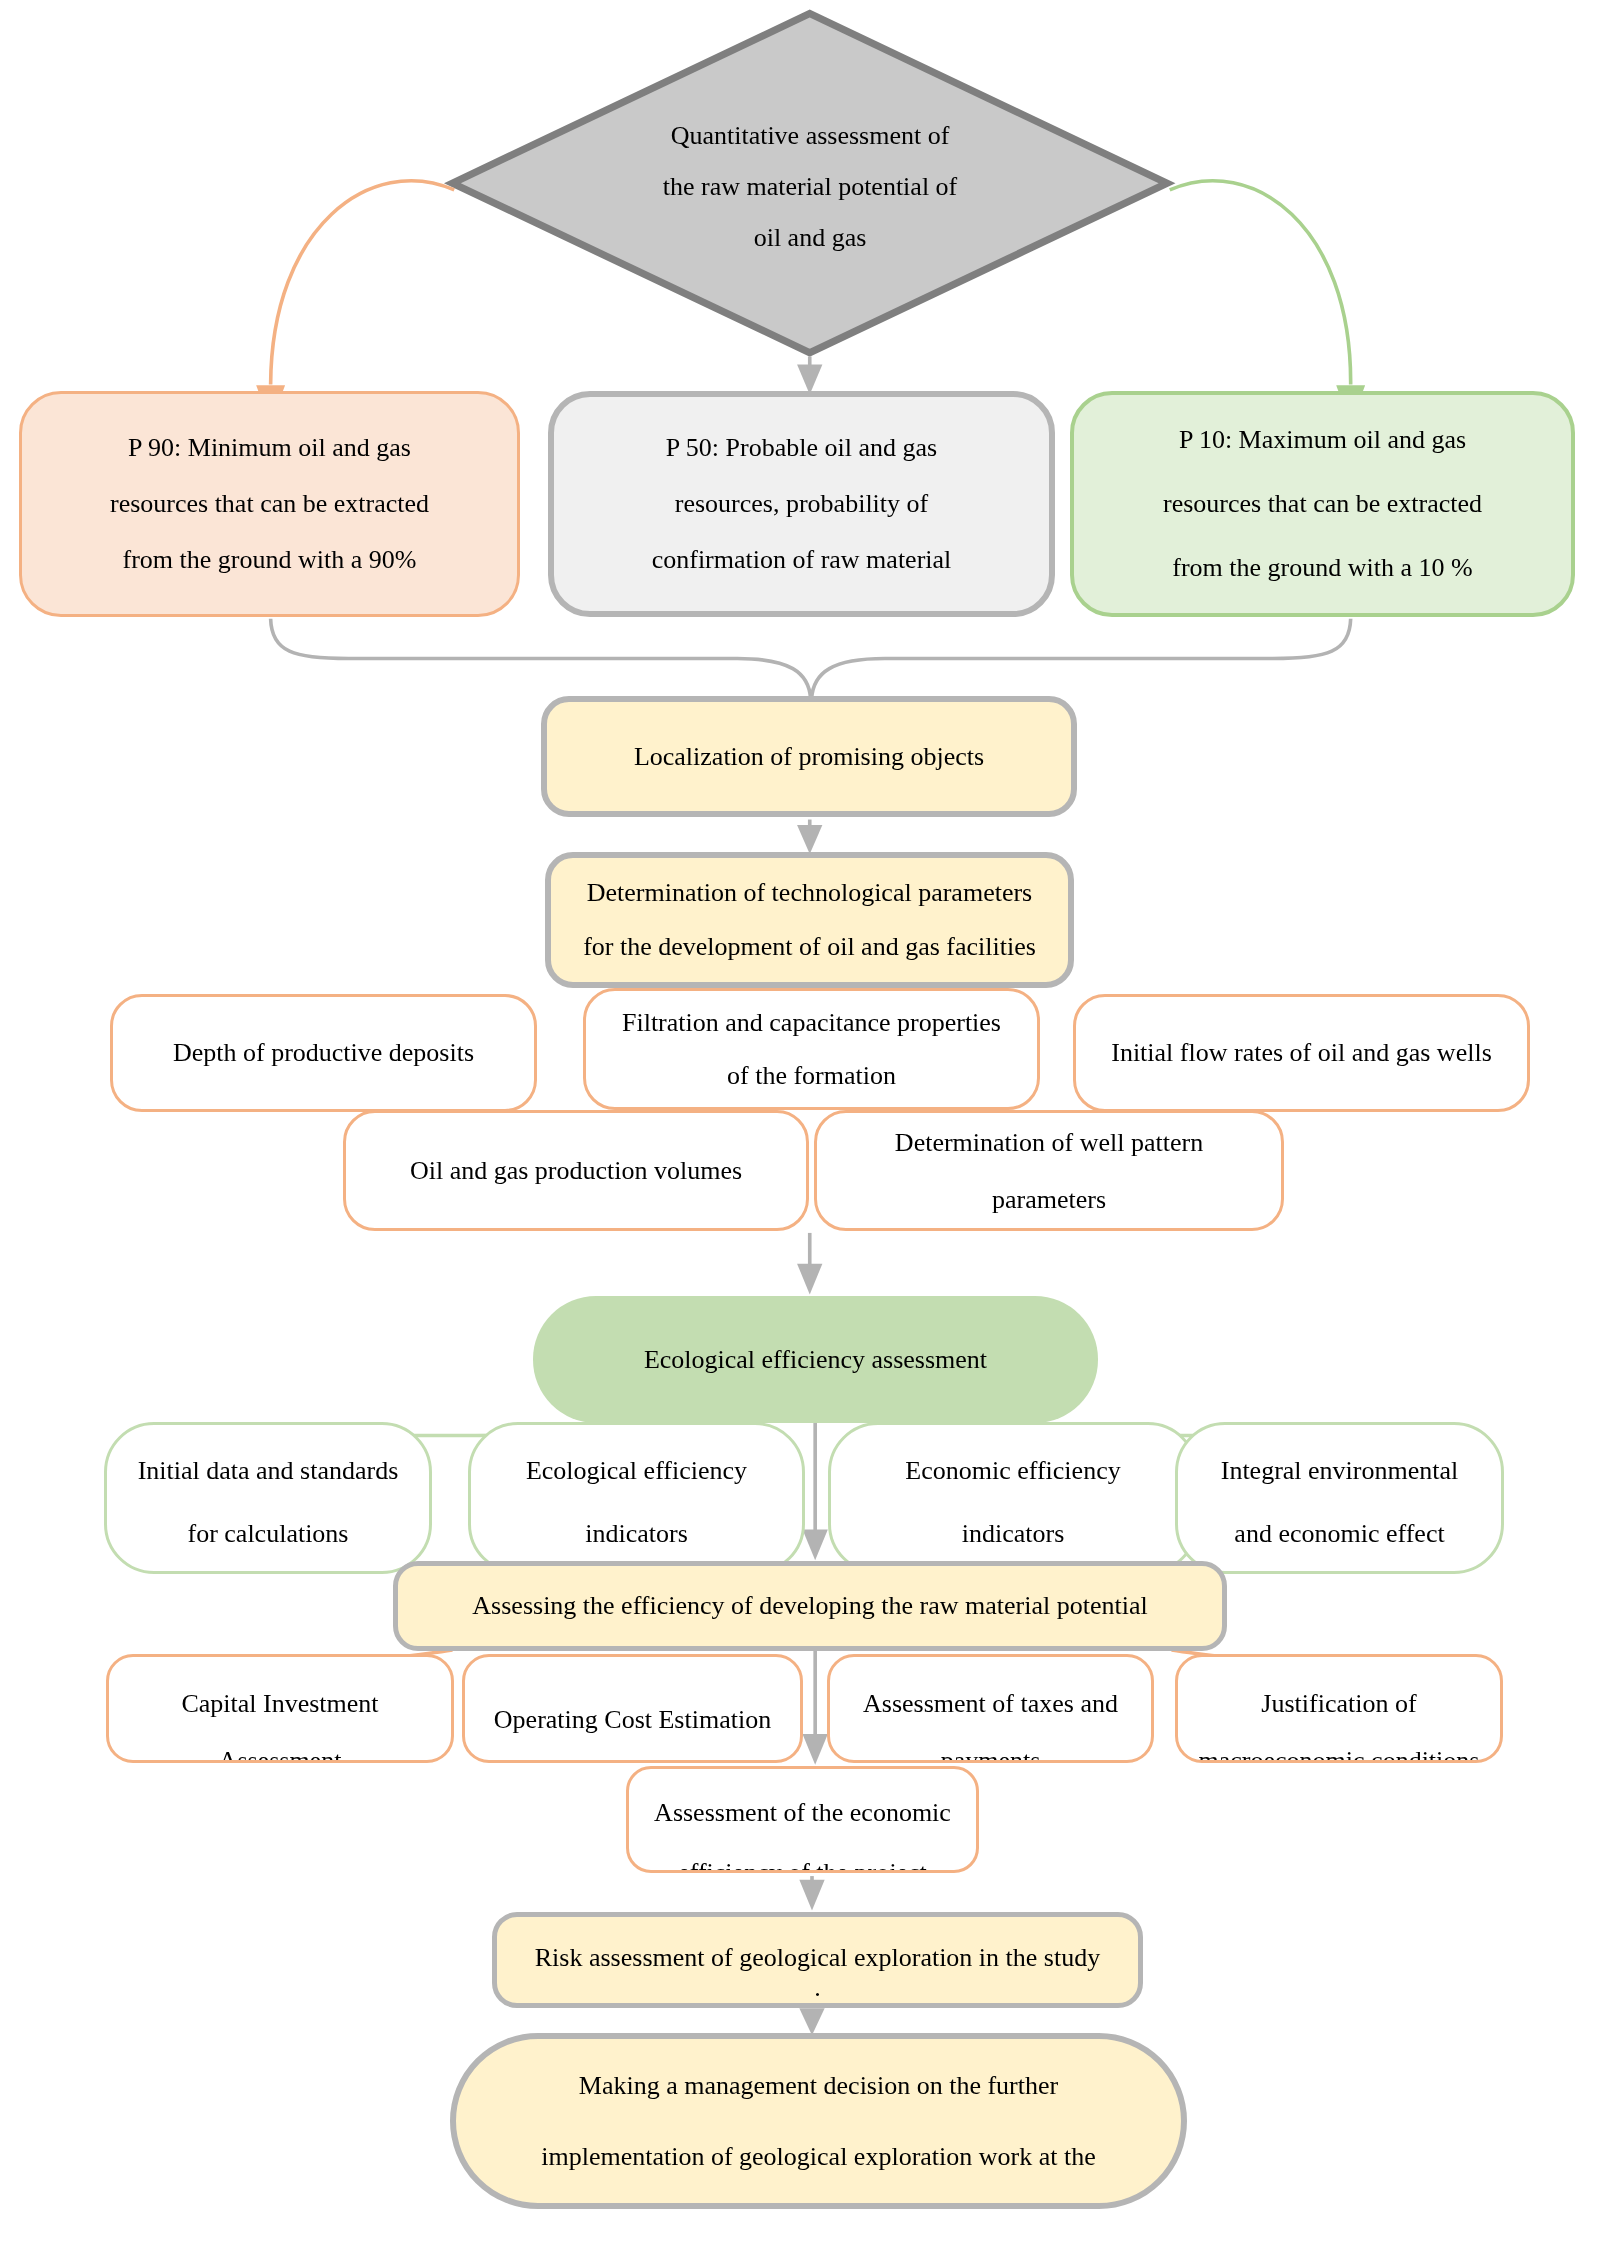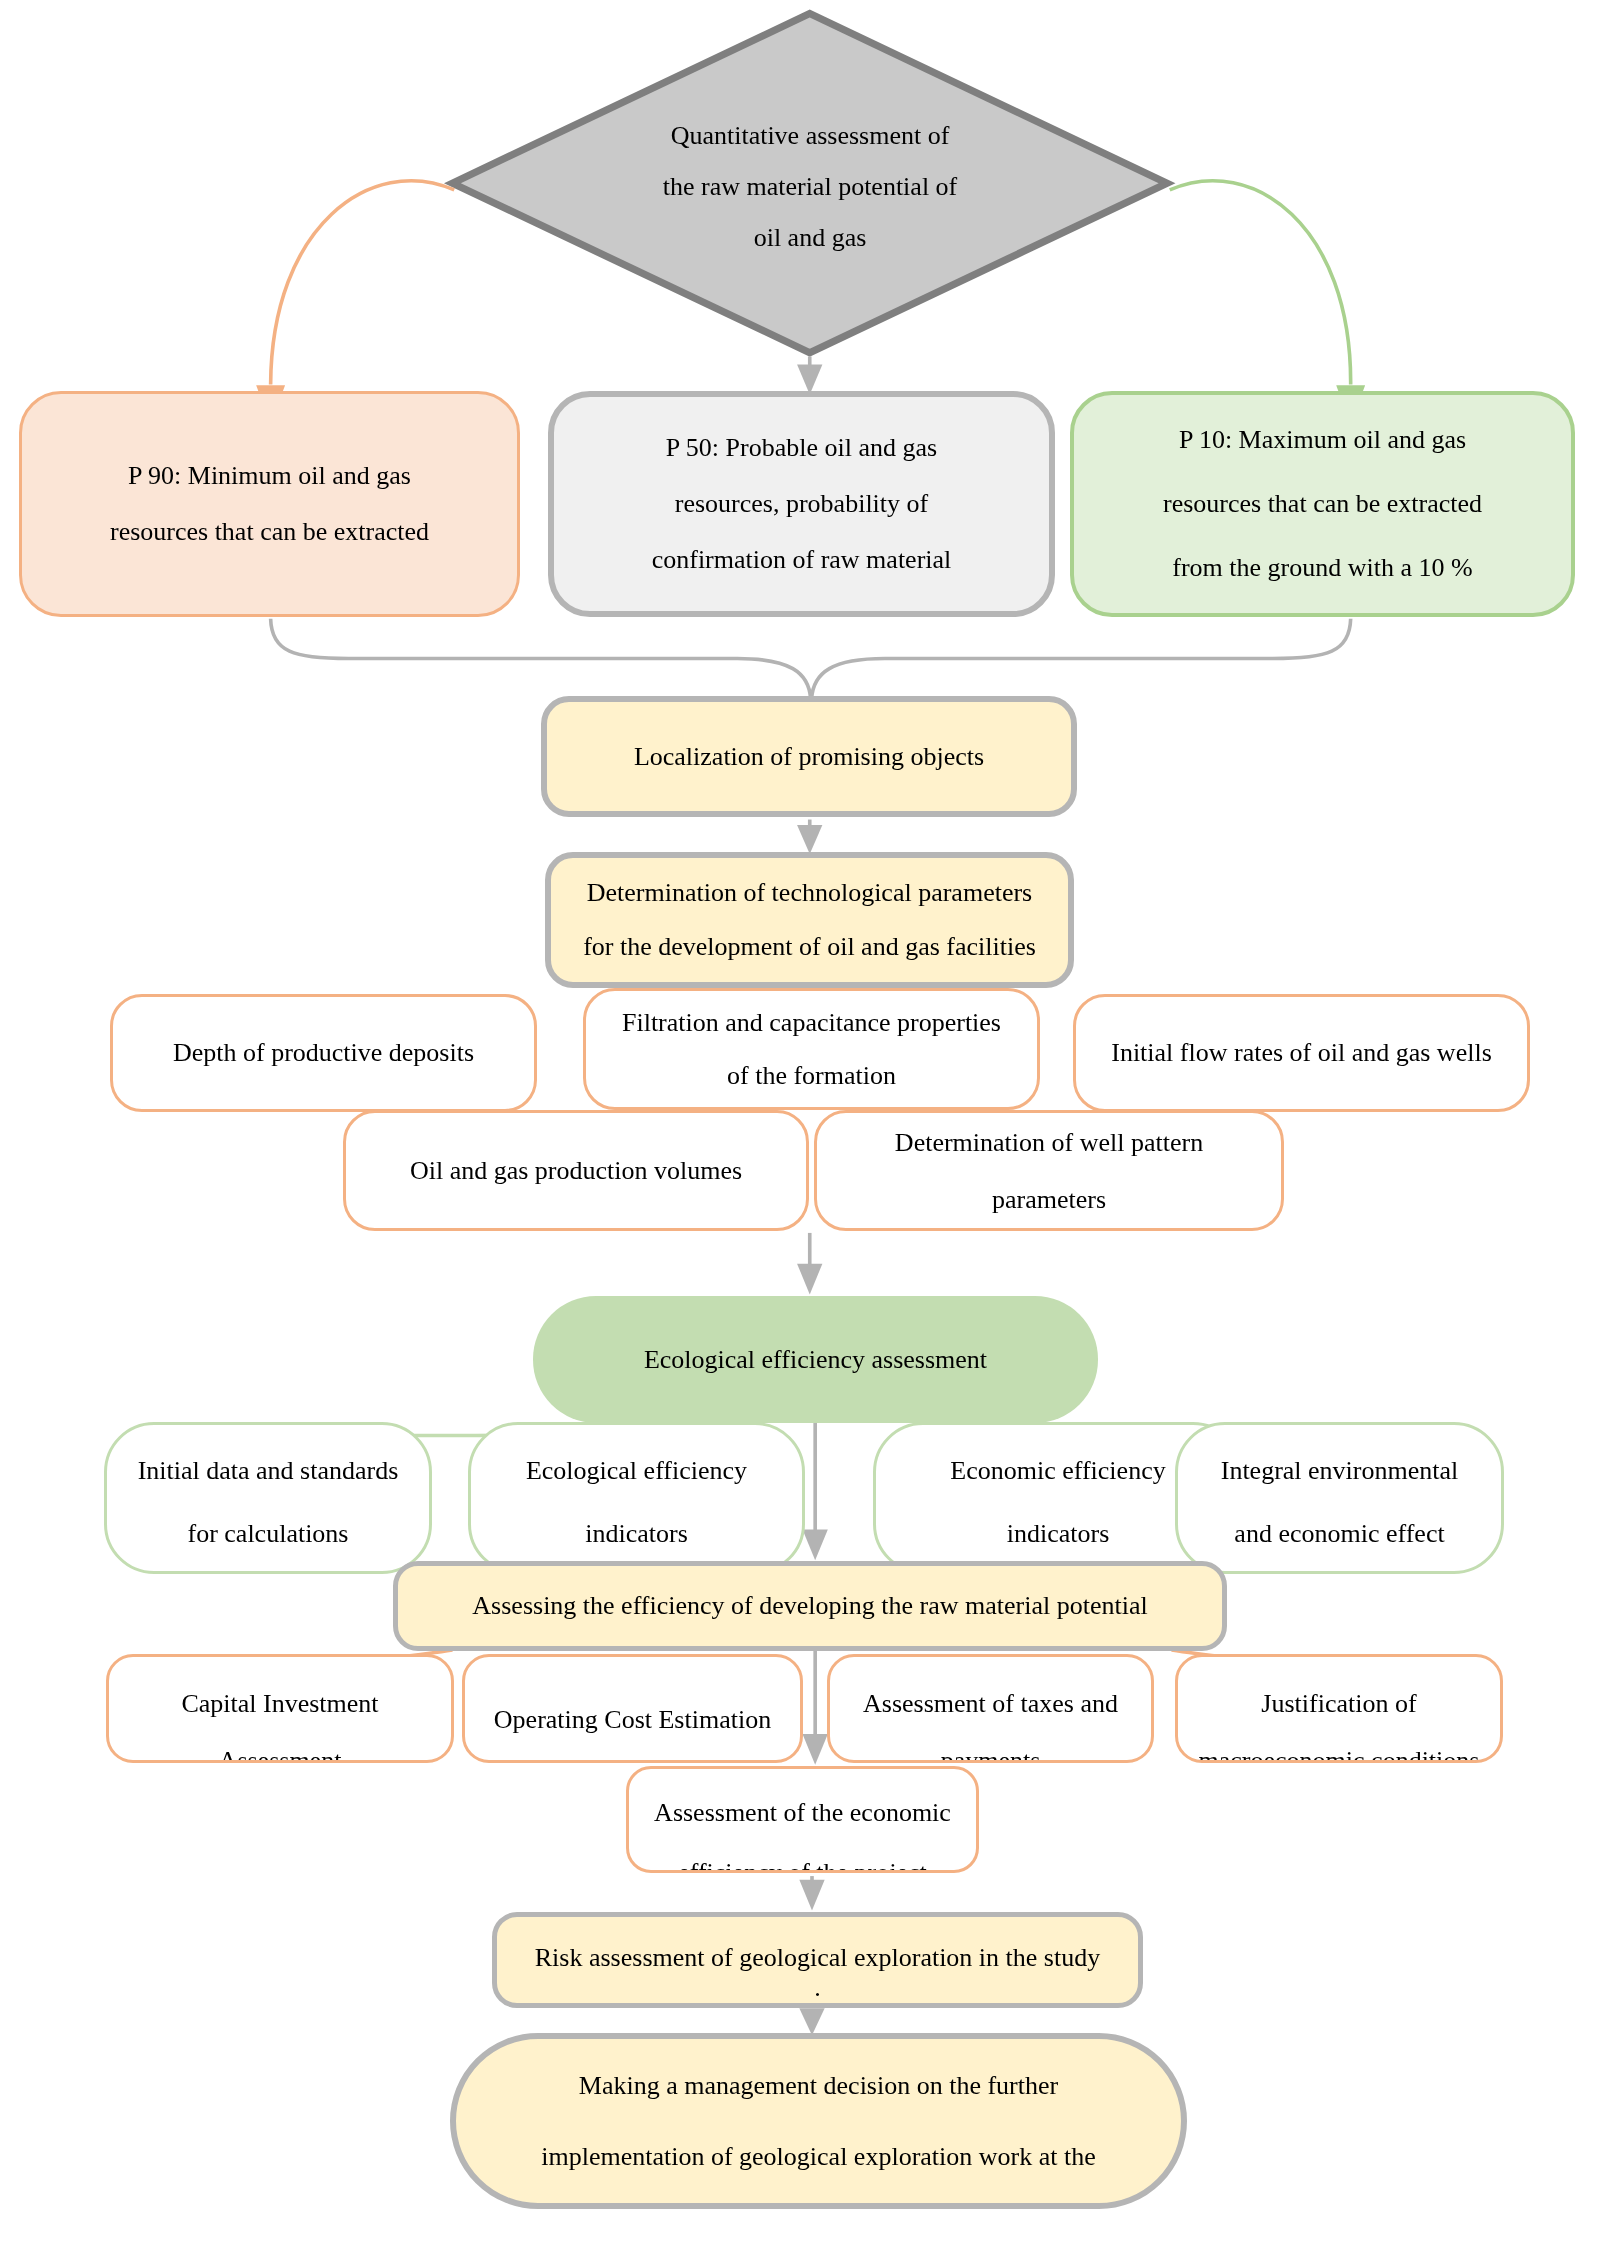--- a/index.html
+++ b/index.html
@@ -93,20 +93,21 @@
 
   <div class="node plain" style="left:516px;top:109px;width:588px;height:154px;line-height:51px;">
     <span class="ln">Quantitative assessment of</span>
     <span class="ln">the raw material potential of</span>
     <span class="ln">oil and gas</span>
   </div>
 
   <div class="node skin-peach" style="left:19px;top:391px;width:501px;height:226px;line-height:56px;">
     <span class="ln">P 90: Minimum oil and gas</span>
     <span class="ln">resources that can be extracted</span>
+    <span class="ln">from the ground with a 90%</span>
   </div>
   <div class="node skin-grayfill" style="left:548px;top:391px;width:507px;height:226px;line-height:56px;">
     <span class="ln">P 50: Probable oil and gas</span>
     <span class="ln">resources, probability of</span>
     <span class="ln">confirmation of raw material</span>
   </div>
   <div class="node skin-greenfill" style="left:1070px;top:391px;width:505px;height:226px;line-height:56px;">
     <span class="ln">P 10: Maximum oil and gas</span>
     <span class="ln">resources that can be extracted</span>
     <span class="ln">from the ground with a 10 %</span>
@@ -144,21 +145,21 @@
   </div>
 
   <div class="node skin-green top-al" style="left:104px;top:1422px;width:328px;height:152px;line-height:63px;padding-top:13.6px;">
     <span class="ln">Initial data and standards</span>
     <span class="ln">for calculations</span>
   </div>
   <div class="node skin-green top-al" style="left:468px;top:1422px;width:337px;height:152px;line-height:63px;padding-top:13.6px;">
     <span class="ln">Ecological efficiency</span>
     <span class="ln">indicators</span>
   </div>
-  <div class="node skin-green top-al" style="left:828px;top:1422px;width:370px;height:152px;line-height:63px;padding-top:13.6px;margin-left:45px;">
+  <div class="node skin-green top-al" style="left:828px;top:1422px;width:370px;height:152px;line-height:63px;padding-top:13.6px;">
     <span class="ln">Economic efficiency</span>
     <span class="ln">indicators</span>
   </div>
   <div class="node skin-green top-al" style="left:1175px;top:1422px;width:329px;height:152px;line-height:63px;padding-top:13.6px;">
     <span class="ln">Integral environmental</span>
     <span class="ln">and economic effect</span>
   </div>
 
   <div class="node skin-yellow2" style="left:393px;top:1561px;width:834px;height:90px;">
     <span class="ln">Assessing the efficiency of developing the raw material potential</span>

